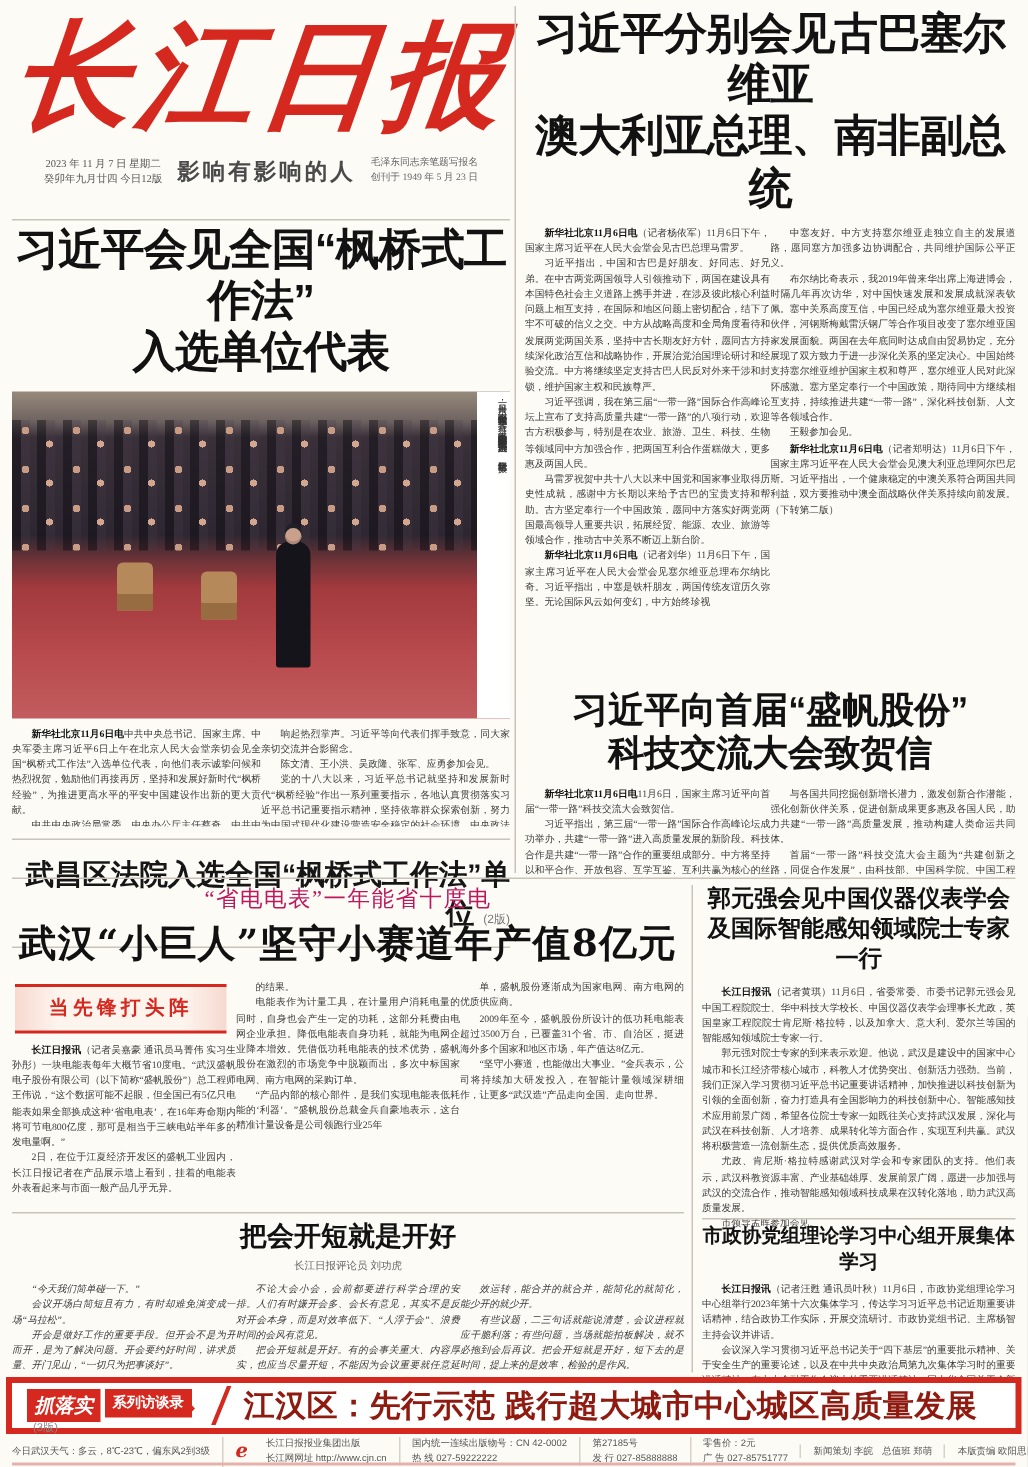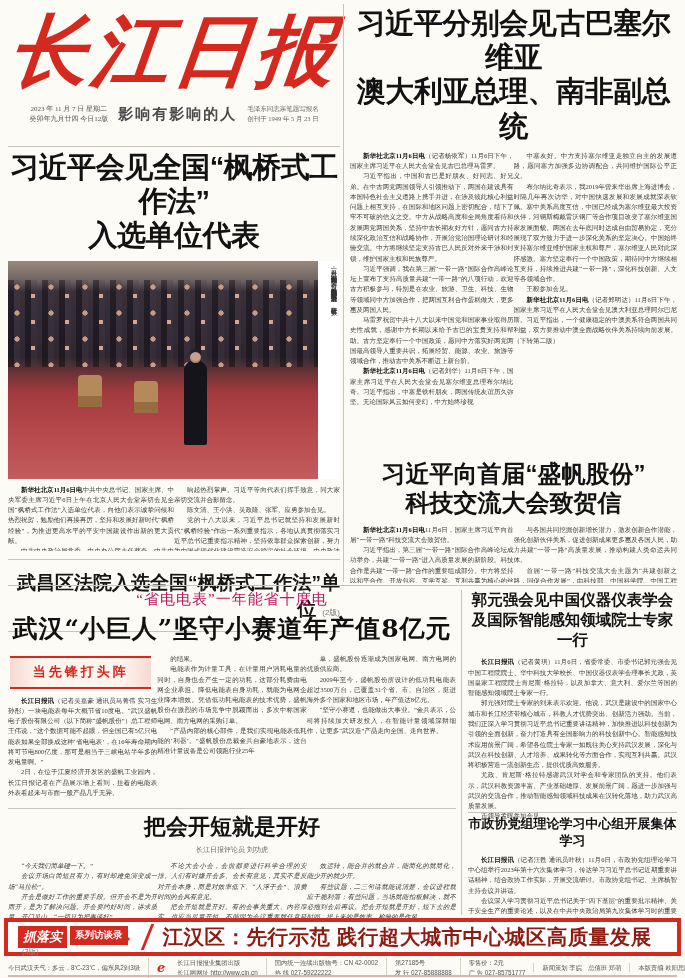--- a/index.html
+++ b/index.html
@@ -229,21 +229,21 @@
     <div class="hl hl-s">市政协党组理论学习中心组开展集体学习</div>
     <div class="art">
         <p><b>长江日报讯</b>（记者汪甦 通讯员叶秋）11月6日，市政协党组理论学习中心组举行2023年第十六次集体学习，传达学习习近平总书记近期重要讲话精神，结合政协工作实际，开展交流研讨。市政协党组书记、主席杨智主持会议并讲话。</p>
         <p>会议深入学习贯彻习近平总书记关于“四下基层”的重要批示精神、关于安全生产的重要论述，以及在中共中央政治局第九次集体学习时的重要讲话精神、在中央金融工作会议上的重要讲话精神、同中华全国总工会新一届领导班子成员的集体谈话精神等内容。部分党组成员结合工作实际，围绕学习主题作交流发言。</p>
       </div>
   </div>
 
   <div class="hrule" style="left:8px;top:808px;width:448px;"></div>
 
   <div class="commentary">
-    <div class="hl" style="font-size:22px;text-align:center;">把会开短就是开好</div>
+    <div class="hl" style="font-size:18px;text-align:center;">把会开短就是开好</div>
     <div class="byline">长江日报评论员 刘功虎</div>
     <div class="art cols">
       <div>
           <p>“今天我们简单碰一下。”</p>
           <p>会议开场白简短且有力，有时却难免演变成一场“马拉松”。</p>
           <p>开会是做好工作的重要手段。但开会不是为开而开，是为了解决问题。开会要约好时间，讲求质量、开门见山，“一切只为把事谈好”。</p>
         </div>
       <div>
           <p>不论大会小会，会前都要进行科学合理的安排。人们有时嫌开会多、会长有意见，其实不是反对开会本身，而是对效率低下、“人浮于会”、浪费时间的会风有意见。</p>
           <p>把会开短就是开好。有的会事关重大、内容厚实，也应当尽量开短，不能因为会议重要就任意延长时间，淡化对会议实效性的要求。议程要聚焦，内容重复啰嗦、辞藻花里胡哨，只会令群众反感，要精心思谋划，让会议高</p>

